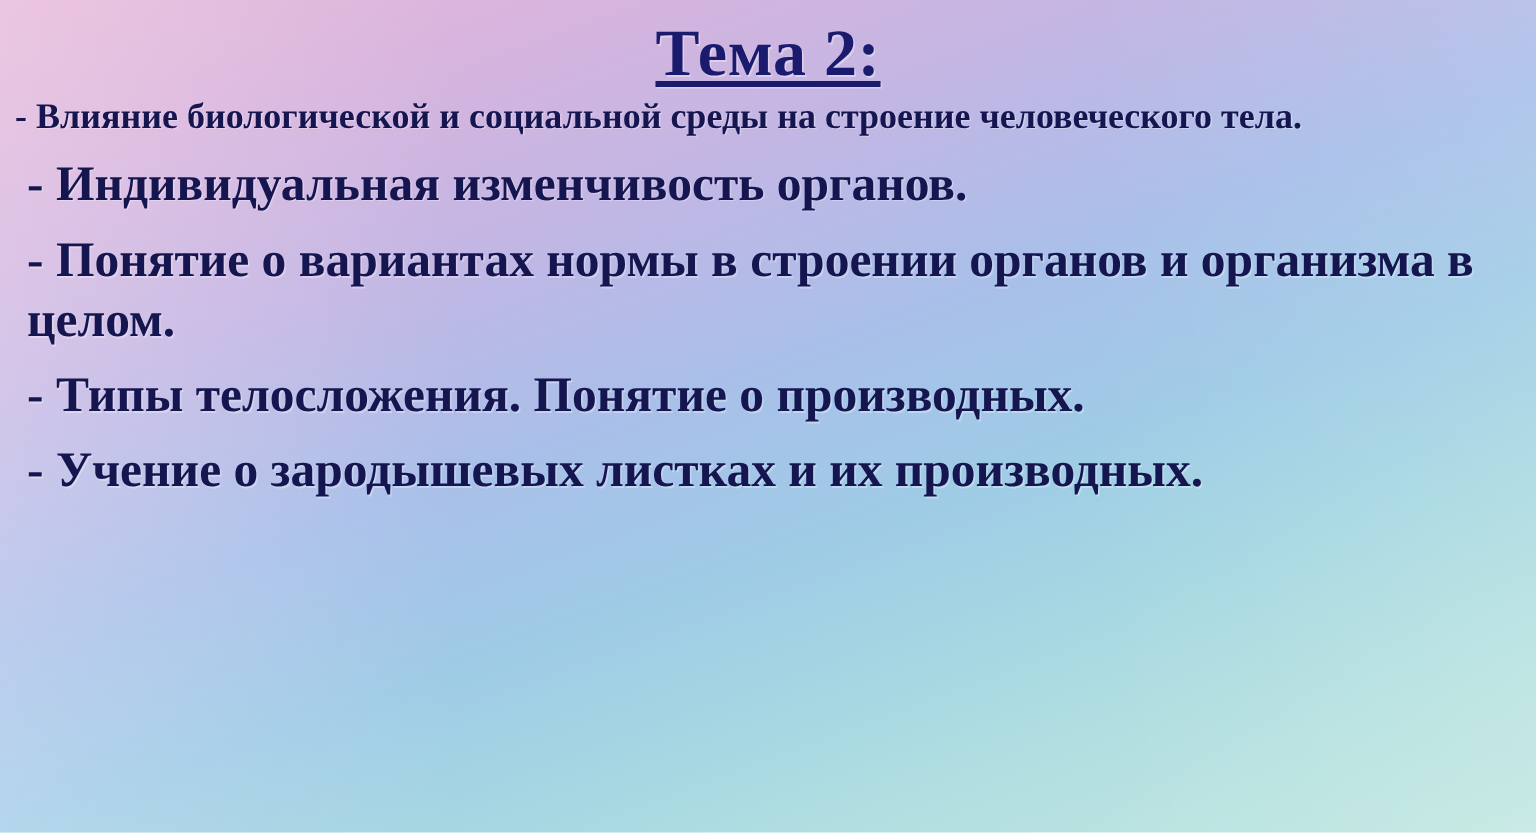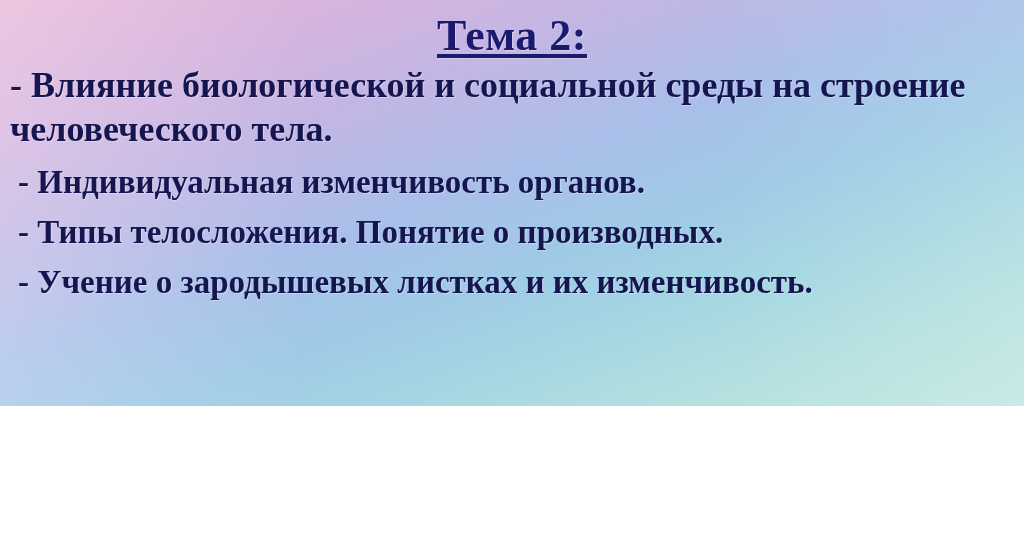--- a/index.html
+++ b/index.html
@@ -8,21 +8,21 @@
   }
   body {
     width: 1024px;
     height: 555px;
     overflow: hidden;
     font-family: "Liberation Serif", serif;
   }
   .slide {
     position: relative;
     width: 1024px;
-    height: 406px;
+    height: 555px;
     box-sizing: border-box;
     background: linear-gradient(160deg,
         #e7b7d8 0%,
         #d9b4dd 14%,
         #c3b6e4 30%,
         #a9bfe9 46%,
         #9fcbe6 60%,
         #a6d7e2 72%,
         #b4e0e0 84%,
         #c3e8e2 100%);
@@ -66,21 +66,21 @@
     font-family: "Liberation Serif", serif;
     font-weight: bold;
     font-size: 33px;
     line-height: 1.22;
     color: #15154f;
     margin: 0 0 6px 0;
     text-shadow: 1px 1px 0 rgba(255,255,255,0.30);
     white-space: normal;
   }
   .bullet.b1 {
-    font-size: 36px;
+    font-size: 24px;
     margin-bottom: 10px;
   }
   .bullet.b2 { padding-left: 8px; margin-bottom: 10px; }
   .bullet.b3 { padding-left: 8px; margin-bottom: 10px; }
   .bullet.b4 { padding-left: 8px; margin-bottom: 10px; }
   .bullet.b5 { padding-left: 8px; margin-bottom: 10px; }
   .bullet.b6 { padding-left: 8px; margin-bottom: 0; }
   .dash {
     display: inline;
   }
@@ -101,27 +101,31 @@
       <p class="bullet b1">
         <span class="dash">-</span>
         <span class="btext">Влияние биологической и социальной среды на строение человеческого тела.</span>
       </p>
 
       <p class="bullet b2">
         <span class="dash">-</span>
         <span class="btext">Индивидуальная изменчивость органов.</span>
       </p>
 
+      <p class="bullet b3">
+        <span class="dash">-</span>
+        <span class="btext">Понятие о вариантах нормы в строении органов и организма в целом.</span>
+      </p>
 
 
       <p class="bullet b5">
         <span class="dash">-</span>
         <span class="btext">Типы телосложения. Понятие о производных.</span>
       </p>
 
       <p class="bullet b6">
         <span class="dash">-</span>
-        <span class="btext">Учение о зародышевых листках и их изменчивость.</span>
+        <span class="btext">Учение о зародышевых листках и их производных.</span>
       </p>
 
     </div>
   </div>
 </div>
 
 </body></html>

